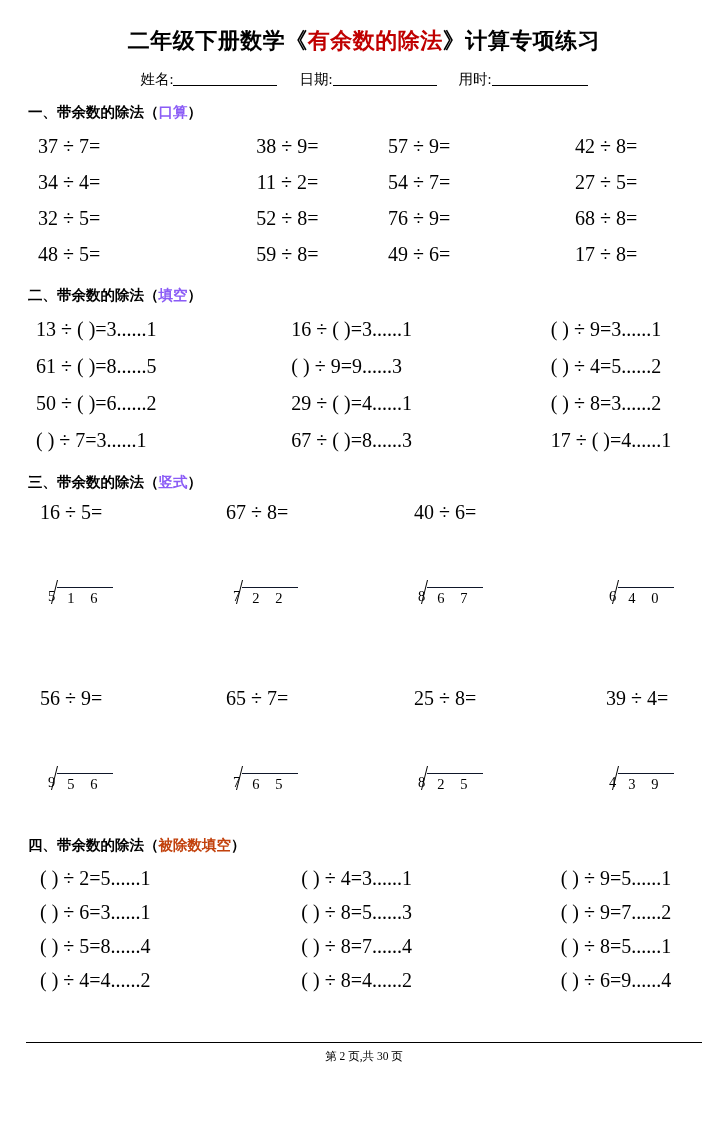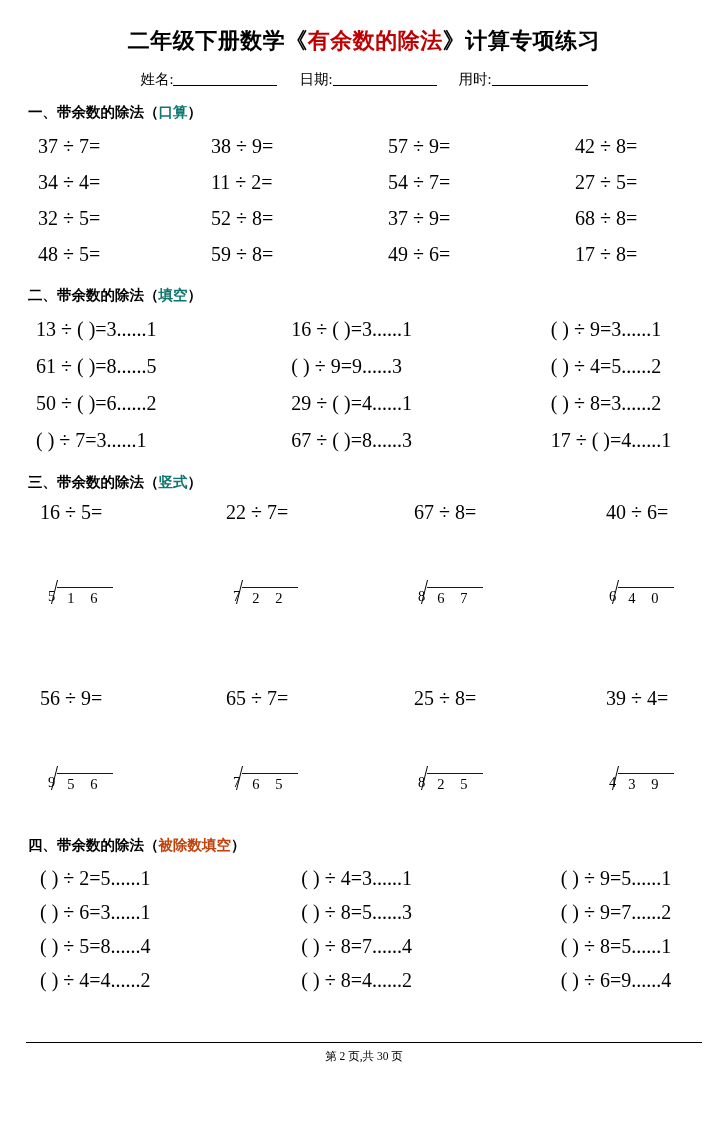--- a/index.html
+++ b/index.html
@@ -51,21 +51,21 @@
   .meta .gap {
     display: inline-block;
     width: 22px;
   }
   .sec-head {
     font-size: 14.5px;
     font-weight: bold;
     margin: 14px 0 6px 2px;
   }
   .sec-head .tag {
-    color: #0f766e;
+    color: #8b5cf6;
     text-align: center;
   }
   .sec-head .tag-plain {
     color: #c2410c;
   }
   .grid4 {
     display: grid;
     grid-template-columns: repeat(4, 1fr);
     row-gap: 0px;
   }
@@ -73,21 +73,21 @@
     display: grid;
     grid-template-columns: repeat(3, 1fr);
     row-gap: 0px;
   }
   .cell {
     font-size: 20px;
     line-height: 36px;
     white-space: nowrap;
   }
   .sec1 .cell { padding-left: 12px; }
-  .sec1 .cell:nth-child(4n+2) { padding-left: 16px; }
+  .sec1 .cell:nth-child(4n+2) { padding-left: 16px; text-align: center; }
   .sec1 .cell:nth-child(4n+3) { padding-left: 24px; }
   .sec1 .cell:nth-child(4n+0) { padding-left: 42px; }
 
   .sec2 .cell { padding-left: 10px; line-height: 37px; }
   .sec2 .cell:nth-child(3n+2) { padding-left: 40px; }
   .sec2 .cell:nth-child(3n+0) { padding-left: 74px; }
 
   .sec4 .cell { padding-left: 14px; line-height: 34px; }
   .sec4 .cell:nth-child(3n+2) { padding-left: 50px; }
   .sec4 .cell:nth-child(3n+0) { padding-left: 84px; }
@@ -182,21 +182,21 @@
     <div class="cell">37 ÷ 7=</div>
     <div class="cell">38 ÷ 9=</div>
     <div class="cell">57 ÷ 9=</div>
     <div class="cell">42 ÷ 8=</div>
     <div class="cell">34 ÷ 4=</div>
     <div class="cell">11 ÷ 2=</div>
     <div class="cell">54 ÷ 7=</div>
     <div class="cell">27 ÷ 5=</div>
     <div class="cell">32 ÷ 5=</div>
     <div class="cell">52 ÷ 8=</div>
-    <div class="cell">37 ÷ 9=</div>
+    <div class="cell">76 ÷ 9=</div>
     <div class="cell">68 ÷ 8=</div>
     <div class="cell">48 ÷ 5=</div>
     <div class="cell">59 ÷ 8=</div>
     <div class="cell">49 ÷ 6=</div>
     <div class="cell">17 ÷ 8=</div>
   </div>
 
   <div class="sec-head">
     <span>二、带余数的除法（</span><span class="tag">填空</span><span>）</span>
   </div>
@@ -214,21 +214,20 @@
     <div class="cell">67 ÷ (        )=8......3</div>
     <div class="cell">17 ÷ (        )=4......1</div>
   </div>
 
   <div class="sec-head">
     <span>三、带余数的除法（</span><span class="tag">竖式</span><span>）</span>
   </div>
   <div class="sec3">
     <div class="row-exprs">
       <div class="cell">16 ÷ 5=</div>
-      <div class="cell">22 ÷ 7=</div>
       <div class="cell">67 ÷ 8=</div>
       <div class="cell">40 ÷ 6=</div>
     </div>
     <div class="row-long">
       <div class="longdiv-wrap">
         <div class="longdiv">
           <span class="divisor">5</span>
           <span class="bracket"><span class="vbar"></span><span class="inner">1 6</span></span>
         </div>
       </div>

